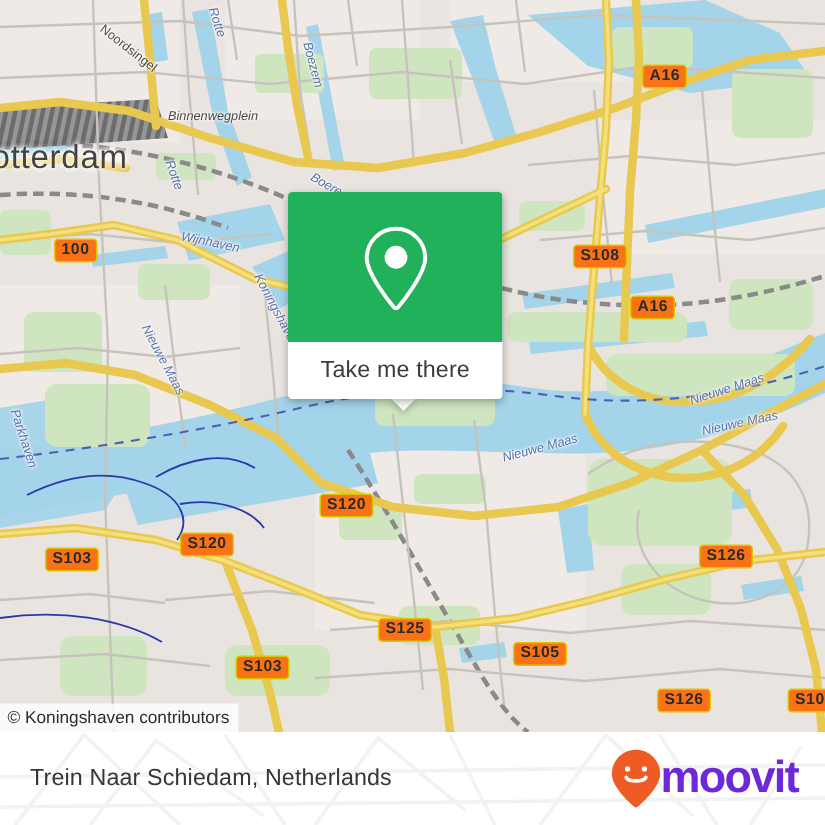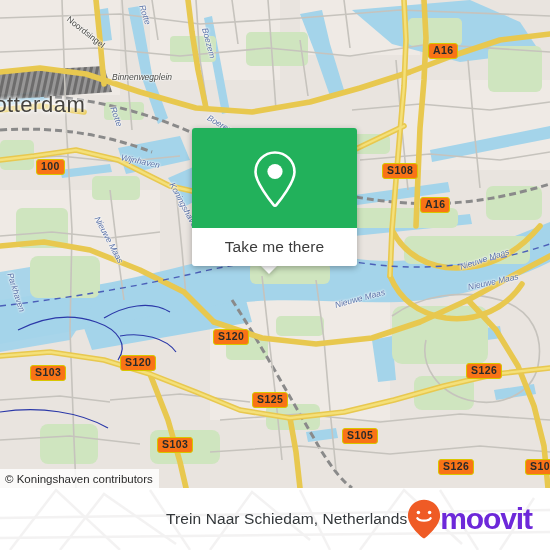--- a/index.html
+++ b/index.html
@@ -65,21 +65,21 @@
     color: #45433f;
     letter-spacing: 0.5px;
     font-weight: 400;
     text-shadow: 0 0 3px #fff, 0 0 4px #fff, 0 0 6px #fff;
   }
 
   
   #place-card {
     position: absolute;
     left: 192px; top: 128px;
-    width: 165px;
+    width: 143px;
     border-radius: 3px;
     overflow: hidden;
     box-shadow: 0 2px 6px rgba(0,0,0,0.30);
     z-index: 40;
   }
   #card-top {
     height: 100px;
     background: #22b15b;
     display: flex;
     align-items: center;
@@ -128,21 +128,21 @@
   }
 
   
   #footer {
     position: absolute;
     left: 0; top: 488px;
     width: 550px; height: 62px;
     background: #ffffff;
     display: flex;
     align-items: center;
-    justify-content: flex-end;
+    justify-content: space-between;
     padding: 0 18px 0 20px;
     overflow: hidden;
   }
   #footer-watermark {
     position: absolute;
     left: 0; top: 0; width: 550px; height: 62px;
     opacity: 0.6;
     pointer-events: none;
   }
   #footer-title {
@@ -350,21 +350,21 @@
     <div id="shields">
         <div class="shield" style="left: 0px; top: 159px; margin-left: 36px;">100</div>
         <div class="shield" style="left: 428px; top: 43px;">A16</div>
         <div class="shield" style="left: 382px; top: 120px; margin-top: 43px;">S108</div>
         <div class="shield" style="left: 420px; top: 197px;">A16</div>
         <div class="shield" style="left: 213px; top: 329px;">S120</div>
         <div class="shield" style="left: 120px; top: 355px;">S120</div>
         <div class="shield" style="left: 30px; top: 365px;">S103</div>
         <div class="shield" style="left: 466px; top: 363px;">S126</div>
         <div class="shield" style="left: 342px; top: 403px; margin-top: 25px;">S105</div>
-        <div class="shield" style="left: 252px; top: 392px;">S125</div>
+        <div class="shield" style="left: 252px; top: 412px;">S125</div>
         <div class="shield" style="left: 157px; top: 437px;">S103</div>
         <div class="shield" style="left: 438px; top: 459px;">S126</div>
         <div class="shield" style="left: 525px; top: 459px;">S10</div>
       </div>
 
     <div id="card-tail"></div>
 
     <div id="place-card">
       <div id="card-top">
         <svg width="46" height="58" viewBox="0 0 46 58">

